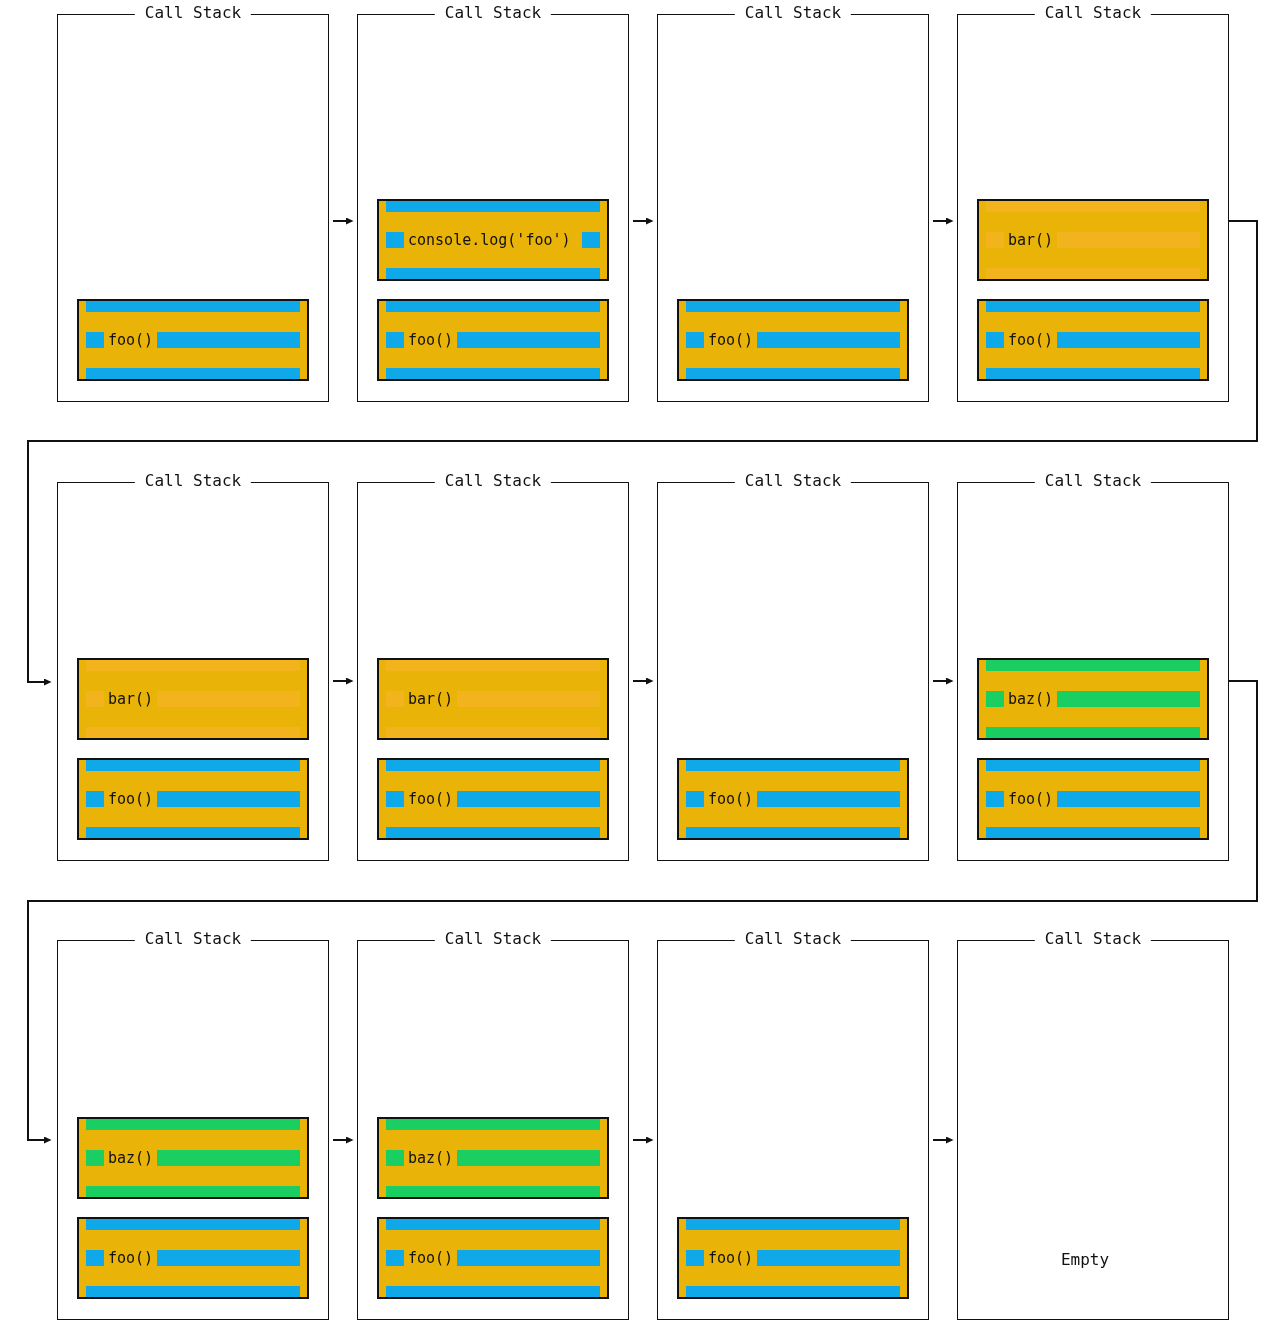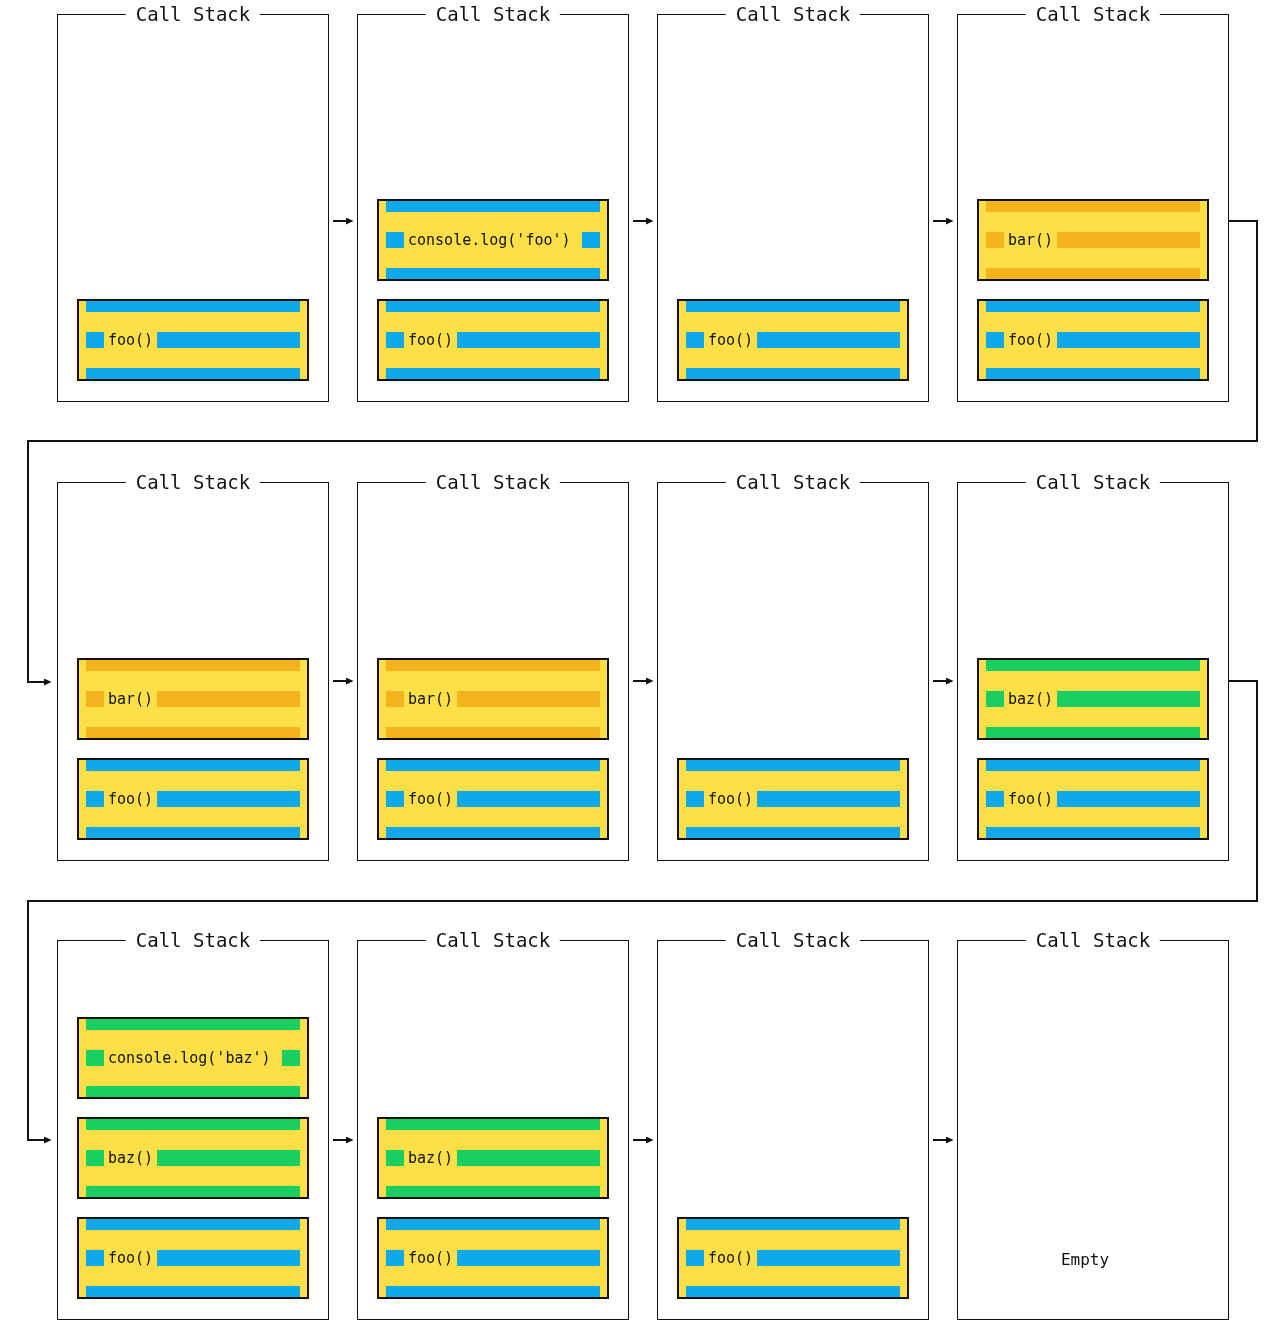--- a/index.html
+++ b/index.html
@@ -1,22 +1,22 @@
 <!DOCTYPE html>
 <html><head>
 <meta charset="utf-8">
 <style>
   html,body{margin:0;padding:0;background:#ffffff;}
   #stage{position:relative;width:1272px;height:1329px;background:#fff;
          font-family:"DejaVu Sans Mono",monospace;}
   .panel{position:absolute;border:1.5px solid #111;background:#fff;box-sizing:border-box;}
   .panel-title{position:absolute;top:-12px;left:50%;transform:translateX(-50%);
-               background:#fff;padding:0 10px;font-size:19px;color:#111;white-space:nowrap;}
+               background:#fff;padding:0 10px;font-size:16px;color:#111;white-space:nowrap;}
   .frame{position:absolute;left:19px;right:19px;height:82px;border:2.5px solid #111;
-         background:#fde047;box-sizing:border-box;display:flex;flex-direction:column;
+         background:#eab308;box-sizing:border-box;display:flex;flex-direction:column;
          justify-content:center;gap:17px;padding:0 7px;}
   .bar{height:16px;}
   .mid{display:flex;align-items:center;gap:4px;height:22px;}
   .block{flex:0 0 18px;width:18px;height:16px;}
   .lbl{font-size:15px;line-height:22px;color:#111;white-space:nowrap;}
   .trail-bar{flex:1;height:16px;}
   .trail-block{flex:0 0 18px;height:16px;margin-left:auto;}
   .empty-label{position:absolute;left:0;right:16px;top:309px;text-align:center;
                font-size:16px;color:#111;}
   #overlay{position:absolute;left:0;top:0;pointer-events:none;}
@@ -163,29 +163,20 @@
           <div class="mid">
             <div class="block" style="background: rgb(15, 168, 232);"></div>
             <span class="lbl">foo()</span>
             <div class="trail-bar" style="background: rgb(15, 168, 232);"></div>
           </div>
           <div class="bar" style="background: rgb(15, 168, 232);"></div>
         </div>
       </div>
       <div class="panel" style="left: 57px; top: 940px; width: 272px; height: 380px;">
     <span class="panel-title">Call Stack</span>
-  <div class="frame" style="bottom: 220px;">
-          <div class="bar" style="background: rgb(27, 206, 98);"></div>
-          <div class="mid">
-            <div class="block" style="background: rgb(27, 206, 98);"></div>
-            <span class="lbl">console.log('baz')</span>
-            <div class="trail-block" style="background: rgb(27, 206, 98);"></div>
-          </div>
-          <div class="bar" style="background: rgb(27, 206, 98);"></div>
-        </div>
         <div class="frame" style="bottom: 120px;">
           <div class="bar" style="background: rgb(27, 206, 98);"></div>
           <div class="mid">
             <div class="block" style="background: rgb(27, 206, 98);"></div>
             <span class="lbl">baz()</span>
             <div class="trail-bar" style="background: rgb(27, 206, 98);"></div>
           </div>
           <div class="bar" style="background: rgb(27, 206, 98);"></div>
         </div>
         <div class="frame" style="bottom: 20px;">

